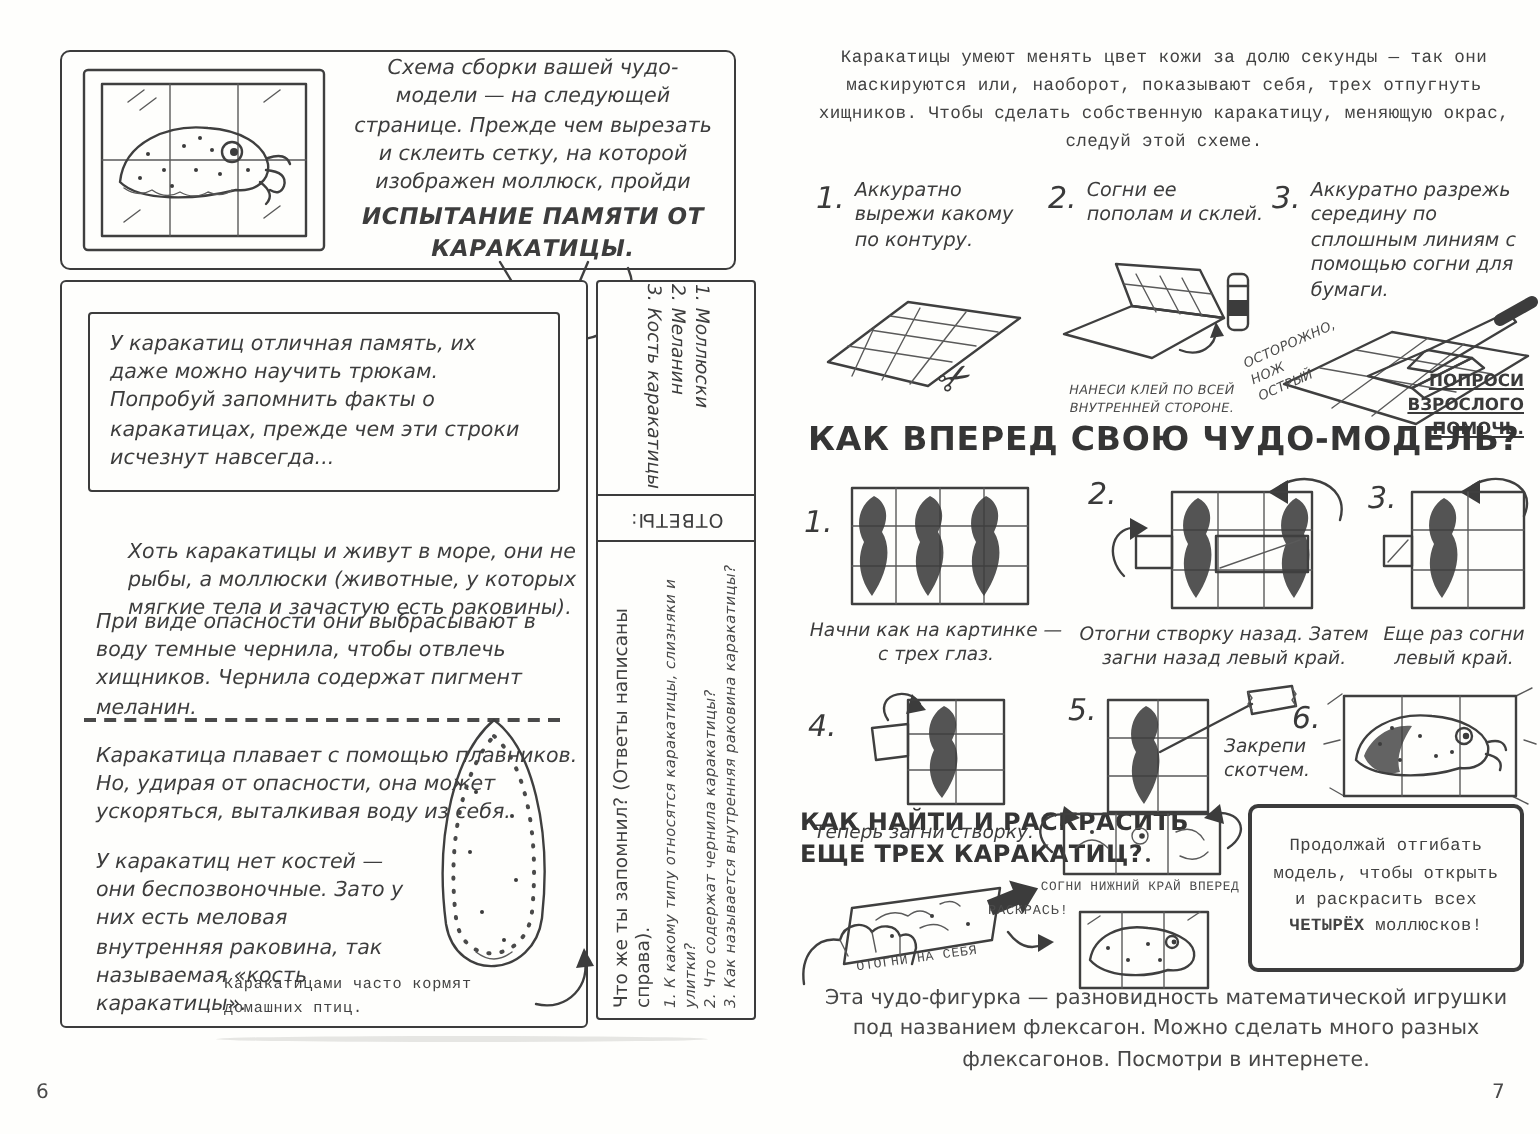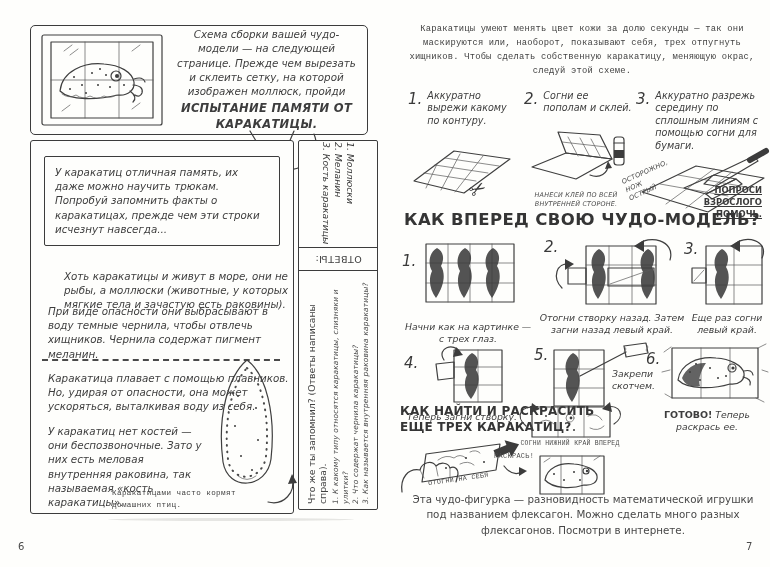--- a/index.html
+++ b/index.html
@@ -222,21 +222,21 @@
           <line x1="68" y1="2" x2="68" y2="60"></line>
         <line x1="2" y1="21" x2="90" y2="21"></line>
           <line x1="2" y1="41" x2="90" y2="41"></line>
       </g>
       <g class="ink-fill" opacity=".88">
         <path d="M13,6 C19,9 21,16 17,24 C22,32 20,44 12,56 C6,48 4,38 8,29 C3,20 6,10 13,6 Z"></path>
         <path d="M41,6 C47,9 49,16 45,24 C50,32 48,44 40,56 C34,48 32,38 36,29 C31,20 34,10 41,6 Z"></path>
         <path d="M69,6 C75,9 77,16 73,24 C78,32 76,44 68,56 C62,48 60,38 64,29 C59,20 62,10 69,6 Z"></path>
       </g>
     </svg>
-    <p class="hand-sm center" style="margin:17px 0 0;width:132px;font-style:italic;">Начни как на картинке — с трех глаз.</p>
+    <p class="hand-sm center" style="margin:6px 0 0;width:132px;font-style:italic;">Начни как на картинке — с трех глаз.</p>
   </div>
 
   <div class="abs" style="left:150px;top:236px;width:152px;">
     <span class="stepnum abs" style="left:8px;top:2px;">2.</span>
     <svg width="126" height="72" viewBox="0 0 126 72" style="margin-left:16px;">
       <path class="ink" d="M118,24 C124,4 96,-2 86,9" stroke-width="1.6"></path>
       <path class="ink-fill" d="M92,4 L82,10 L92,16 Z"></path>
       <rect class="ink" x="34" y="10" width="70" height="58"></rect>
       <g class="ink-thin">
         <line x1="57" y1="10" x2="57" y2="68"></line>
@@ -400,17 +400,24 @@
       <circle class="ink-fill" cx="51" cy="21" r="1.2"></circle>
     <g class="ink-fill">
       <circle cx="18" cy="24" r="1"></circle>
         <circle cx="28" cy="30" r="1"></circle>
         <circle cx="38" cy="22" r="1"></circle>
         <circle cx="44" cy="30" r="1"></circle>
     </g>
     <path class="ink-thin" d="M8,12 l6,-4 M58,10 l6,-4"></path>
   </svg>
 
+  <div class="abs box" style="left:238px;top:402px;width:134px;height:80px;border-width:2px;display:flex;align-items:center;">
+    <p class="mono center" style="margin:0;padding:4px 8px;font-size:8.6px;line-height:1.55;letter-spacing:.2px;width:100%;">
+      <span>Продолжай отгибать модель, чтобы открыть и раскрасить всех</span>
+      <strong>ЧЕТЫРЁХ</strong>
+      <span>моллюсков!</span>
+    </p>
+  </div>
 
   <p class="abs center" style="left:24px;top:492px;width:346px;margin:0;font-size:10.3px;line-height:1.5;color:#474747;">Эта чудо-фигурка — разновидность математической игрушки под названием флексагон. Можно сделать много разных флексагонов. Посмотри в интернете.</p>
 
   <div class="abs pagenum" style="left:360px;top:541px;">7</div>
 </section>
 
 </body></html>

